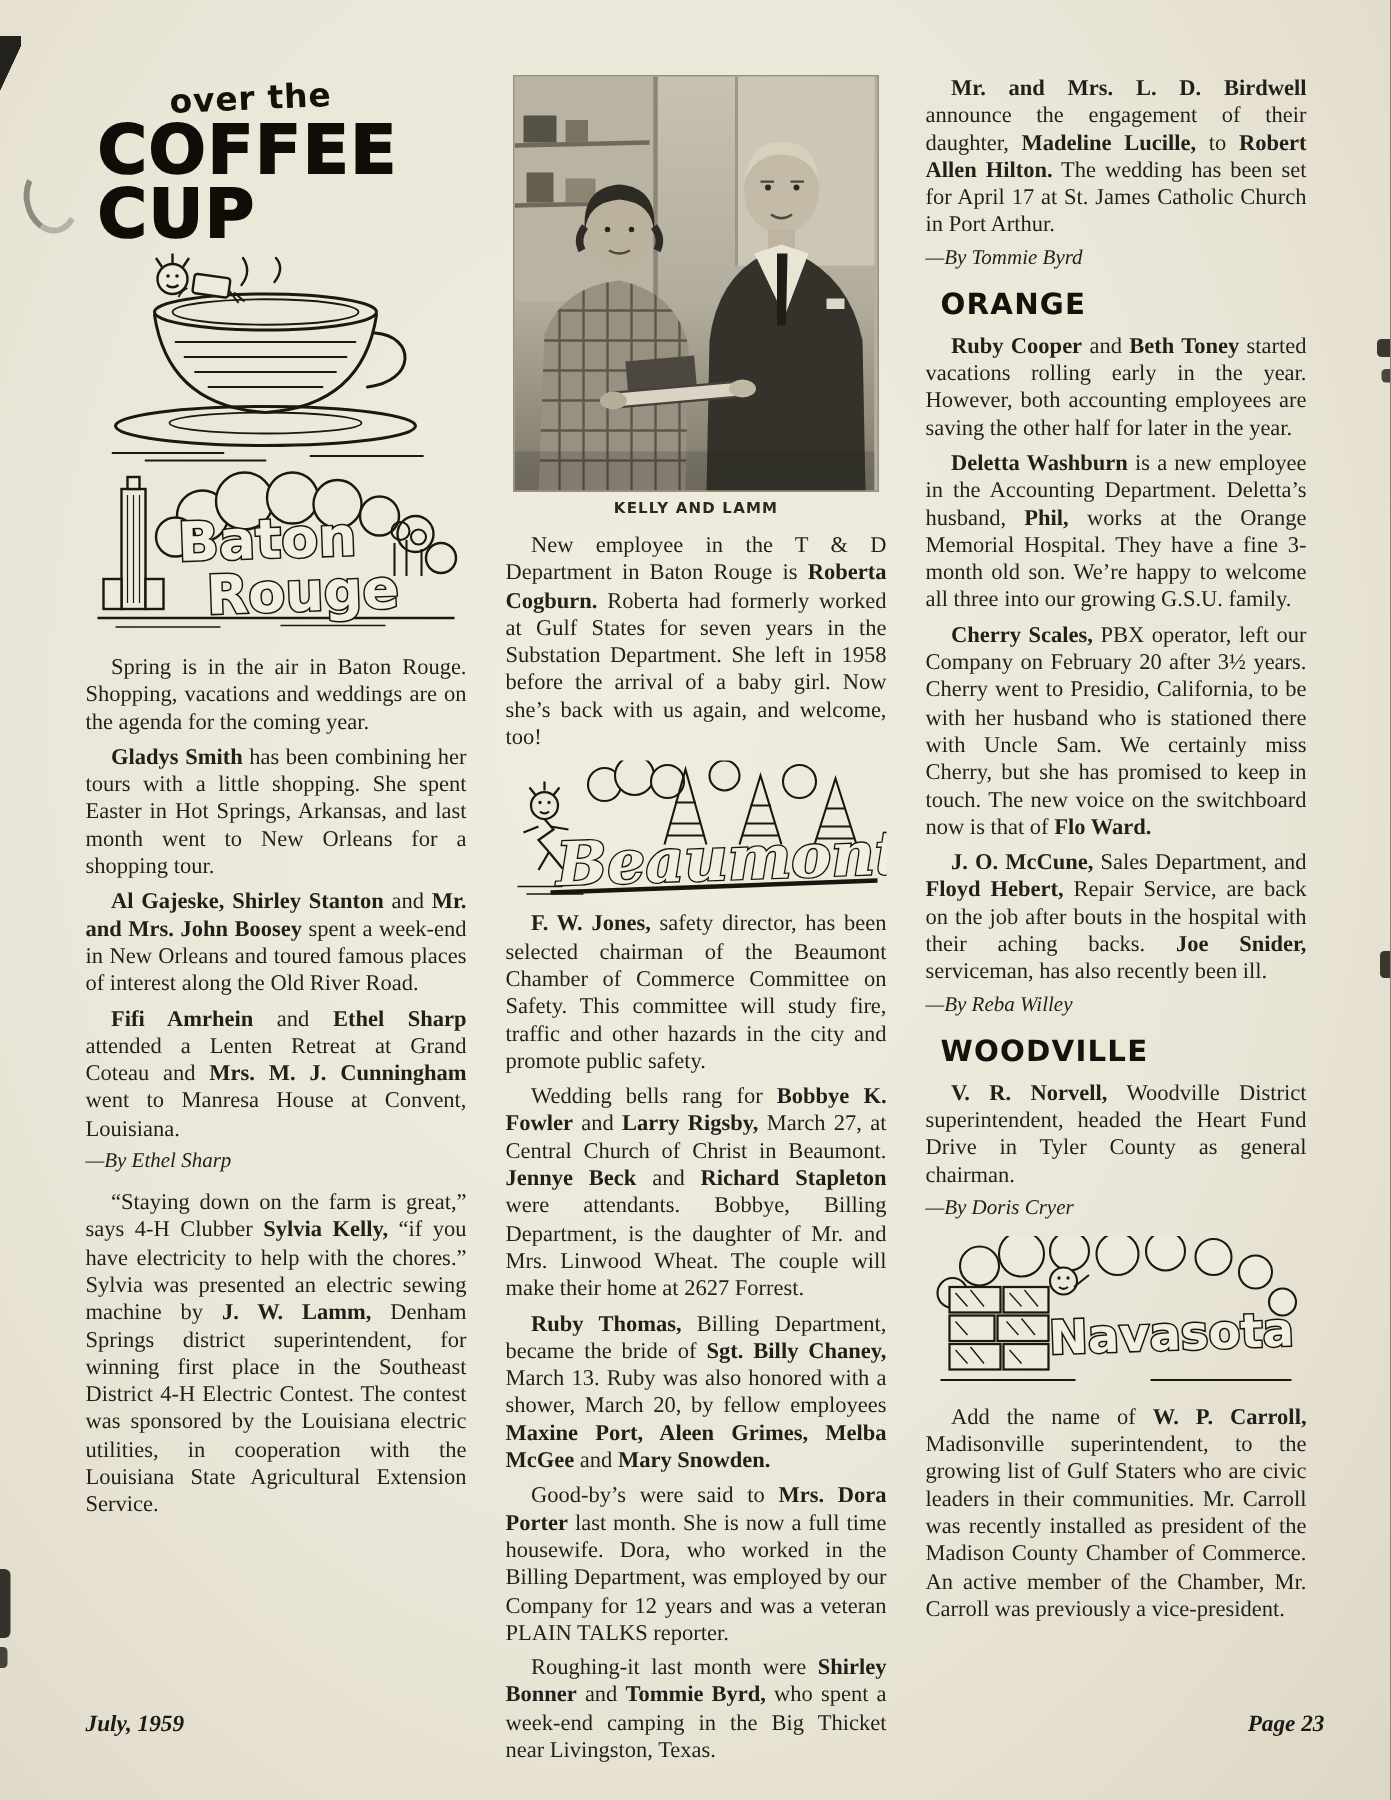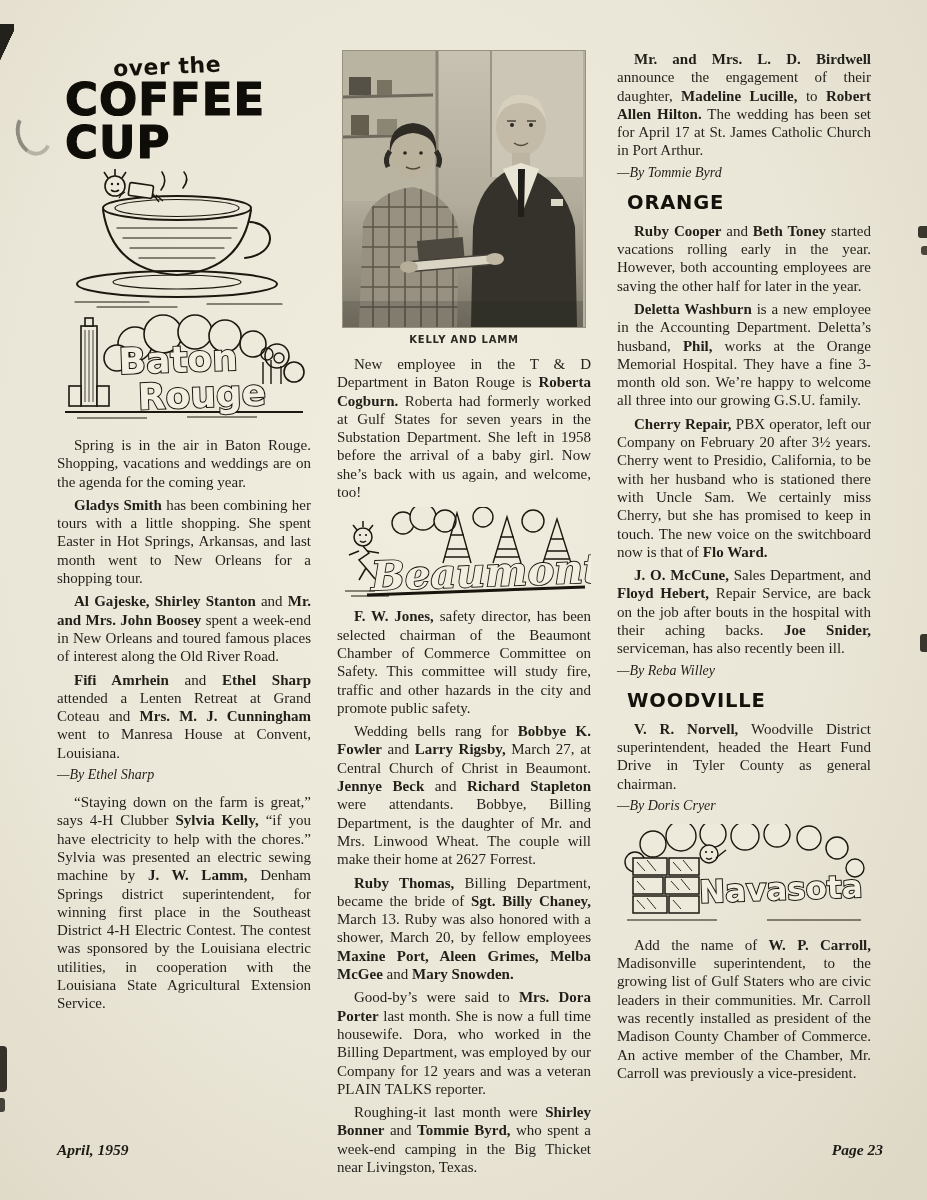--- a/index.html
+++ b/index.html
@@ -231,21 +231,21 @@
       <p class="body"><span>Roughing-it last month were </span><b>Shirley Bonner</b><span> and </span><b>Tommie Byrd,</b><span> who spent a week-end camping in the Big Thicket near Livingston, Texas.</span></p>
     </div>
 
     <div class="column right-col">
       <p class="body"><b>Mr. and Mrs. L. D. Birdwell</b><span> announce the engagement of their daughter, </span><b>Madeline Lucille,</b><span> to </span><b>Robert Allen Hilton.</b><span> The wedding has been set for April 17 at St. James Catholic Church in Port Arthur.</span></p>
       <div class="byline">—By Tommie Byrd</div>
 
       <div class="section-title">ORANGE</div>
       <p class="body"><b>Ruby Cooper</b><span> and </span><b>Beth Toney</b><span> started vacations rolling early in the year. However, both accounting employees are saving the other half for later in the year.</span></p>
       <p class="body"><b>Deletta Washburn</b><span> is a new employee in the Accounting Department. Deletta’s husband, </span><b>Phil,</b><span> works at the Orange Memorial Hospital. They have a fine 3-month old son. We’re happy to welcome all three into our growing G.S.U. family.</span></p>
-      <p class="body"><b>Cherry Repair,</b><span> PBX operator, left our Company on February 20 after 3½ years. Cherry went to Presidio, California, to be with her husband who is stationed there with Uncle Sam. We certainly miss Cherry, but she has promised to keep in touch. The new voice on the switchboard now is that of </span><b>Flo Ward.</b></p>
+      <p class="body"><b>Cherry Scales,</b><span> PBX operator, left our Company on February 20 after 3½ years. Cherry went to Presidio, California, to be with her husband who is stationed there with Uncle Sam. We certainly miss Cherry, but she has promised to keep in touch. The new voice on the switchboard now is that of </span><b>Flo Ward.</b></p>
       <p class="body"><b>J. O. McCune,</b><span> Sales Department, and </span><b>Floyd Hebert,</b><span> Repair Service, are back on the job after bouts in the hospital with their aching backs. </span><b>Joe Snider,</b><span> serviceman, has also recently been ill.</span></p>
       <div class="byline">—By Reba Willey</div>
 
       <div class="section-title">WOODVILLE</div>
       <p class="body"><b>V. R. Norvell,</b><span> Woodville District superintendent, headed the Heart Fund Drive in Tyler County as general chairman.</span></p>
       <div class="byline">—By Doris Cryer</div>
 
       <svg class="logo-svg navasota-svg" viewBox="0 0 254 104" width="254" height="104">
         <g stroke="#1a180f" fill="#edeadb">
           <g stroke-width="1.4">
@@ -277,15 +277,15 @@
           </g>
           <path d="M10,96 H100 M150,96 H244" fill="none" stroke-width="1.2"></path>
         </g>
         <text x="82" y="76" font-family="DejaVu Sans, sans-serif" font-weight="bold" font-size="31" fill="#f3efe0" stroke="#17150e" stroke-width="2" paint-order="stroke" transform="rotate(-2 160 60)">Navasota</text>
       </svg>
 
       <p class="body"><span>Add the name of </span><b>W. P. Carroll,</b><span> Madisonville superintendent, to the growing list of Gulf Staters who are civic leaders in their communities. Mr. Carroll was recently installed as president of the Madison County Chamber of Commerce. An active member of the Chamber, Mr. Carroll was previously a vice-president.</span></p>
     </div>
   </div>
 
-  <div class="footer-date">April, 1959</div>
+  <div class="footer-date">July, 1959</div>
   <div class="footer-page">Page 23</div>
 </div>
 
 </body></html>

